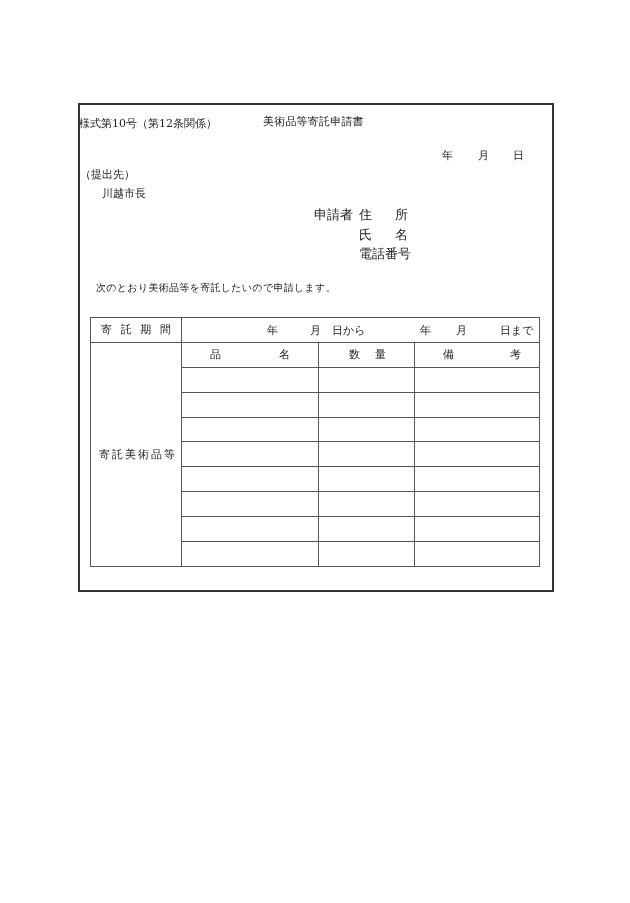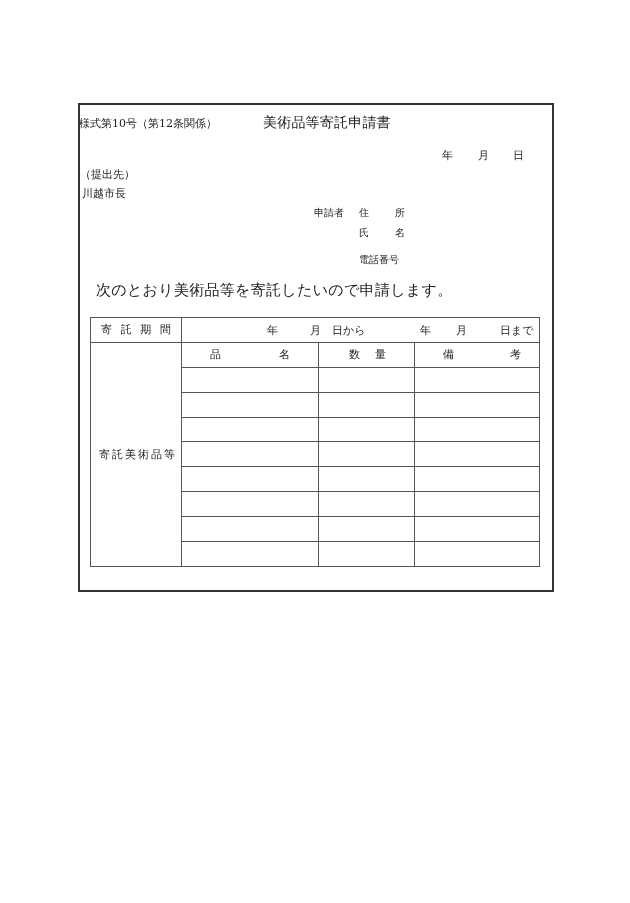--- a/index.html
+++ b/index.html
@@ -8,27 +8,27 @@
       font-family: "DejaVu Serif", "Liberation Serif", serif;
       color: #222;
       font-size: 11px;
     }
     .abs { position: absolute; white-space: nowrap; }
     #form-number { left: 79px; top: 81px; font-size: 11px; margin-top: 35px; }
     #outer-box {
       position: absolute; left: 78px; top: 103px; width: 472px; height: 485px;
       border: 2px solid #333; box-sizing: content-box;
     }
-    #title { left: 263px; top: 114px; font-size: 14px; letter-spacing: 0.2px; }
+    #title { left: 263px; top: 114px; font-size: 11px; letter-spacing: 0.2px; }
     .date-part { top: 148px; font-size: 11px; }
     #addressee-label { left: 80px; top: 167px; }
-    #addressee { left: 82px; top: 186px; text-align: center; }
-    .applicant { font-size: 10px; text-align: center; }
+    #addressee { left: 102px; top: 186px; text-align: center; }
+    .applicant { font-size: 13px; text-align: center; }
     #applicant-label { left: 314px; top: 206px; }
-    #statement { left: 96px; top: 281px; font-size: 15px; letter-spacing: 0.3px; }
+    #statement { left: 96px; top: 281px; font-size: 10px; letter-spacing: 0.3px; }
 
     #form-table {
       position: absolute; left: 90px; top: 317px; width: 449px; height: 250px;
       border-collapse: collapse; table-layout: fixed;
       font-size: 11px;
     }
     #form-table td {
       border: 1px solid #555; padding: 0; height: 24px;
       vertical-align: middle; box-sizing: border-box;
     }
@@ -50,21 +50,21 @@
 <div class="abs date-part" style="left:513px">日</div>
 
 <div id="addressee-label" class="abs">（提出先）</div>
 <div id="addressee" class="abs">川越市長</div>
 
 <div id="applicant-label" class="abs applicant">申請者</div>
 <div class="abs applicant" style="left:359px; top:206px">住</div>
 <div class="abs applicant" style="left:395px; top:206px">所</div>
 <div class="abs applicant" style="left:359px; top:226px">氏</div>
 <div class="abs applicant" style="left:395px; top:226px">名</div>
-<div class="abs applicant" style="left:359px; top:253px">電話番号</div>
+<div class="abs applicant" style="left:359px; top:245px">電話番号</div>
 
 <div id="statement" class="abs">次のとおり美術品等を寄託したいので申請します。</div>
 
 <table id="form-table">
   <colgroup>
     <col style="width:91px">
     <col style="width:137px">
     <col style="width:96px">
     <col style="width:125px">
   </colgroup>

